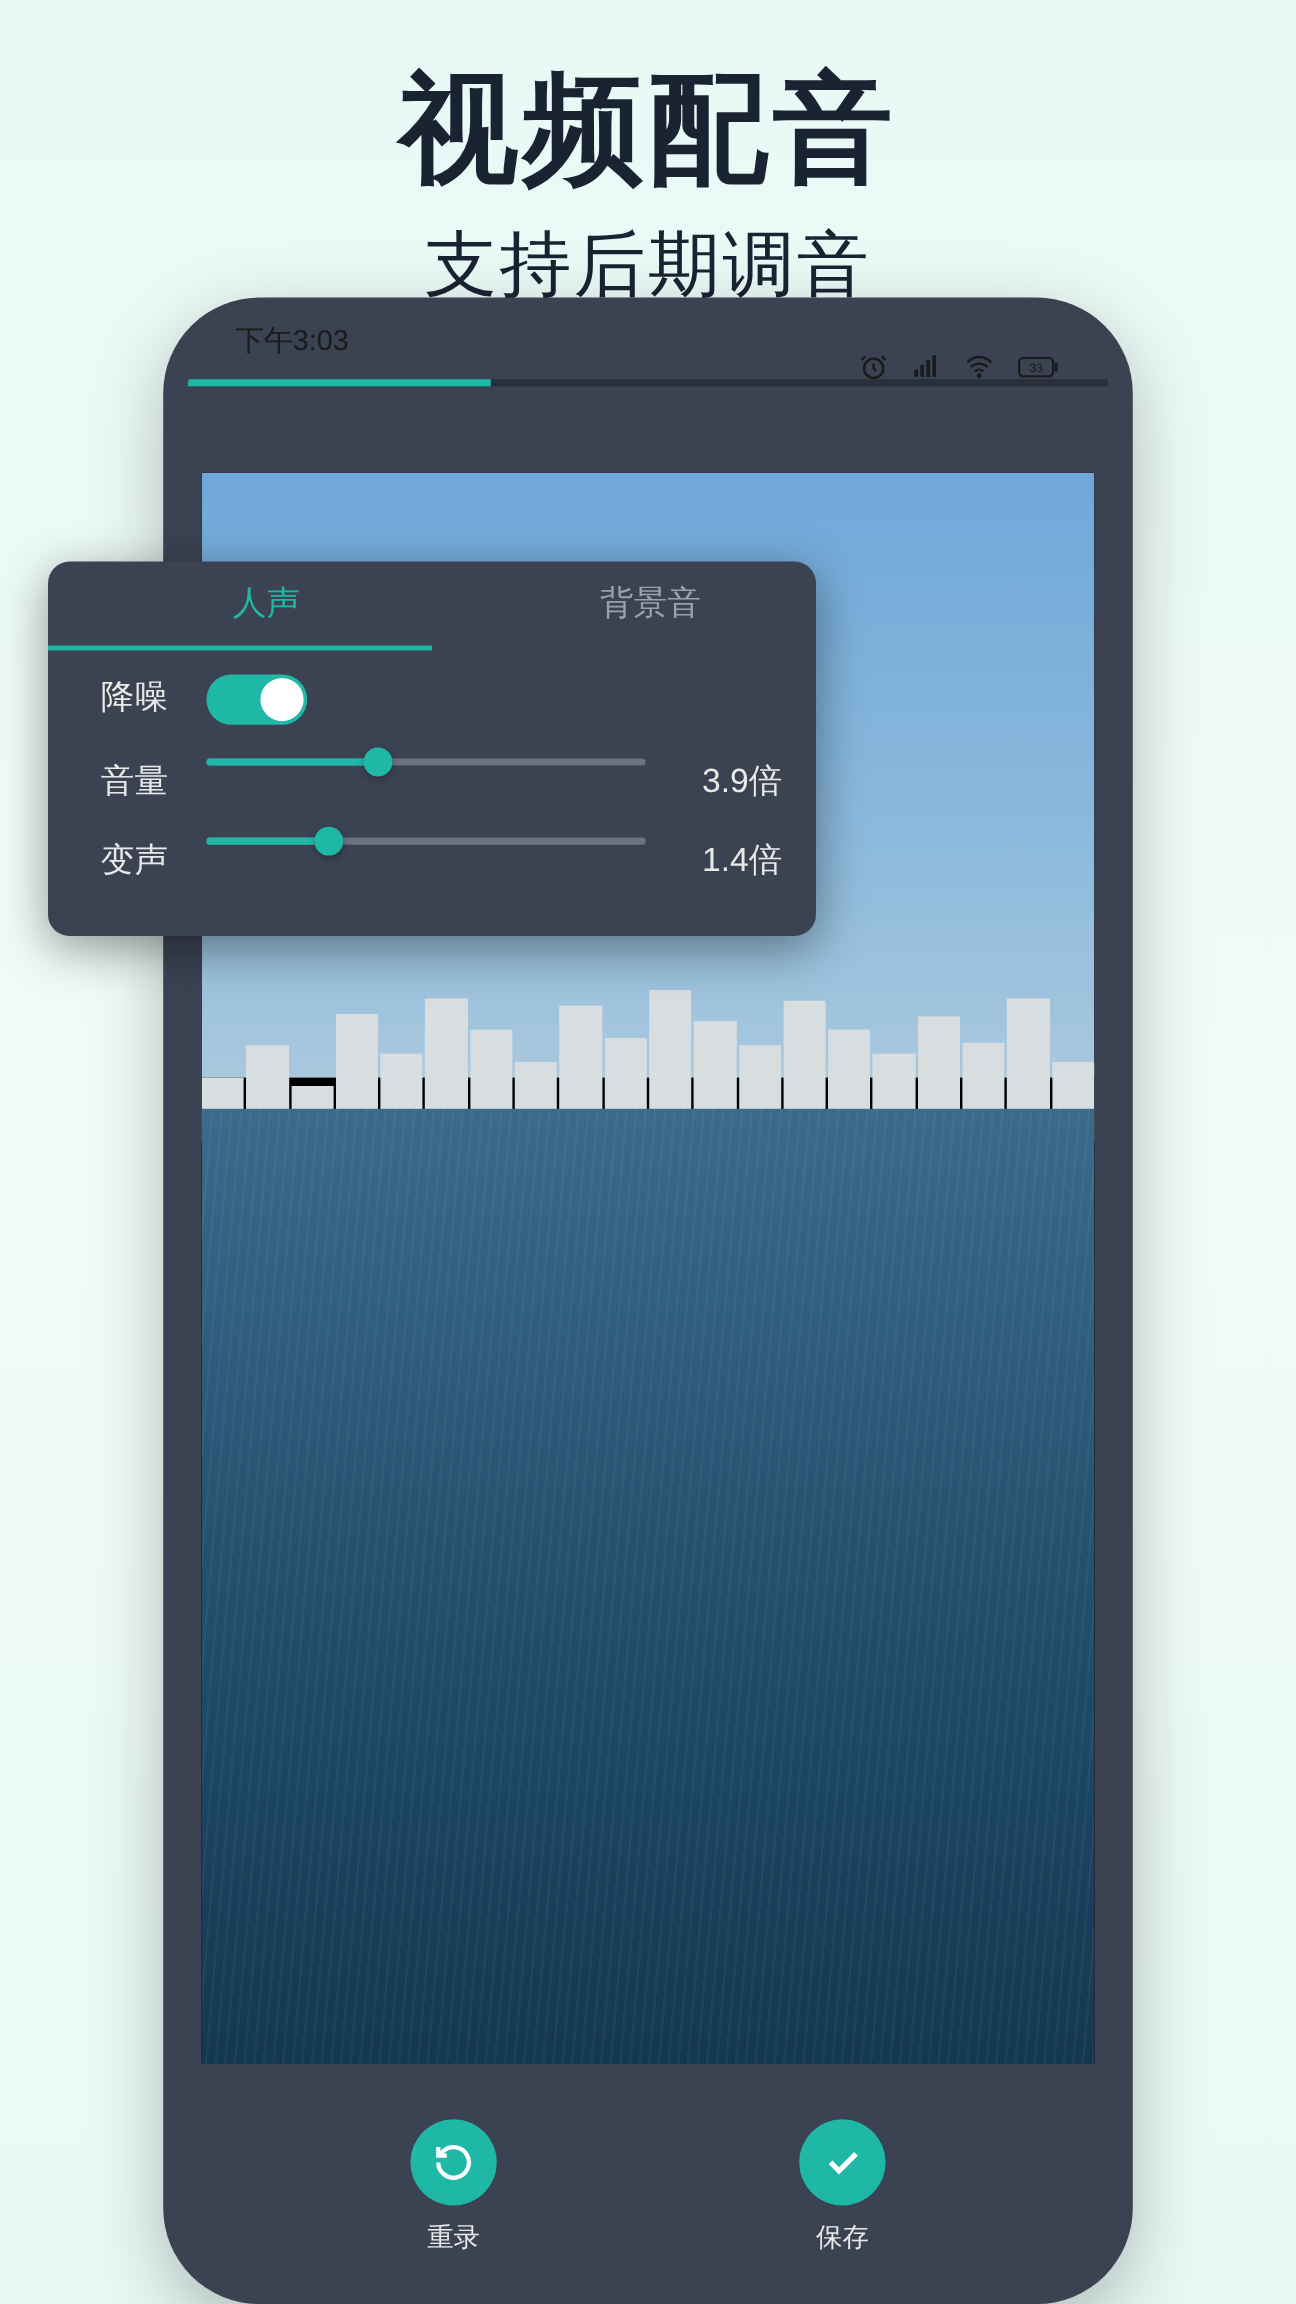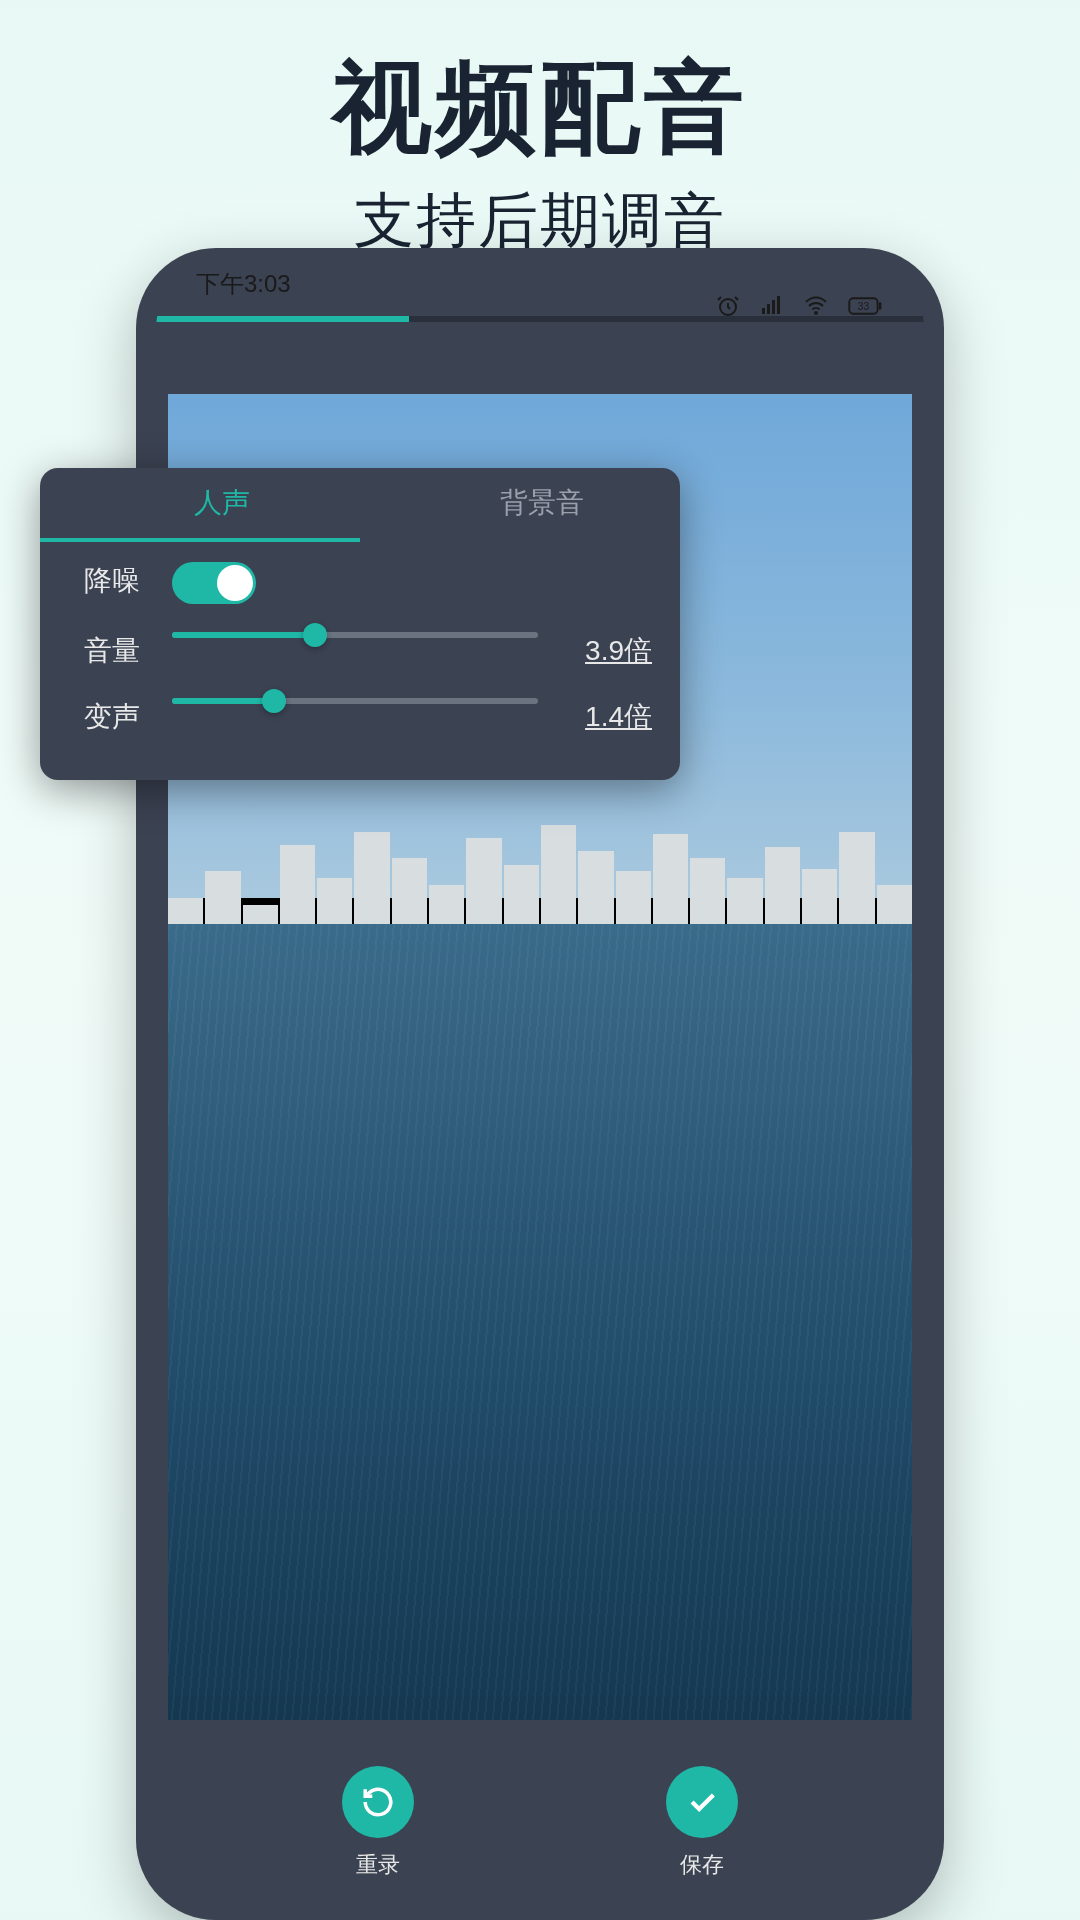--- a/index.html
+++ b/index.html
@@ -191,21 +191,20 @@
   font-size: 28px;
   width: 64px;
   flex-shrink: 0;
 }
 .row-value {
   color: #e8e8e8;
   font-size: 28px;
   width: 90px;
   text-align: right;
   flex-shrink: 0;
-  text-decoration: underline;
 }
 
 
 .toggle {
   width: 84px;
   height: 42px;
   border-radius: 21px;
   background: #1fb8a6;
   position: relative;
   cursor: pointer;

